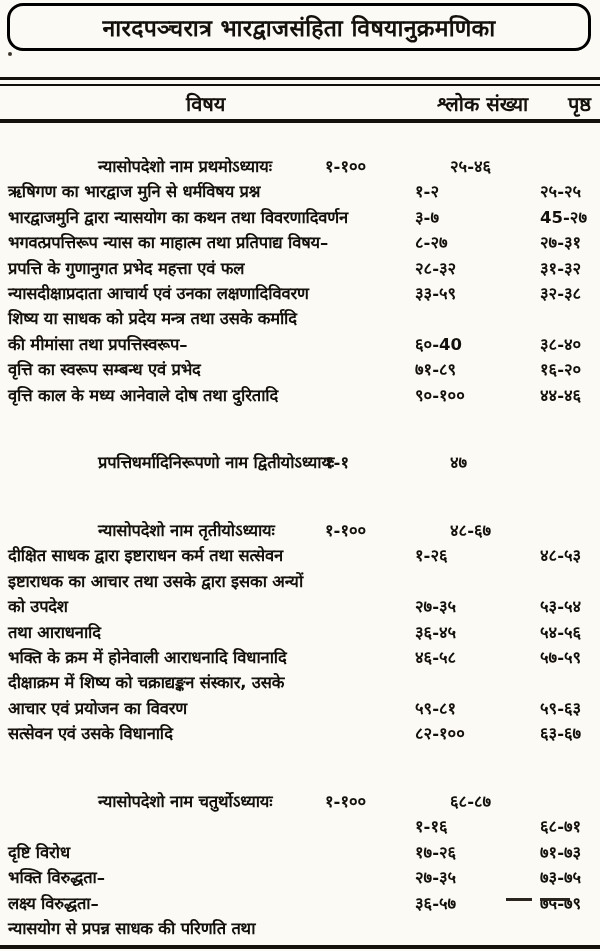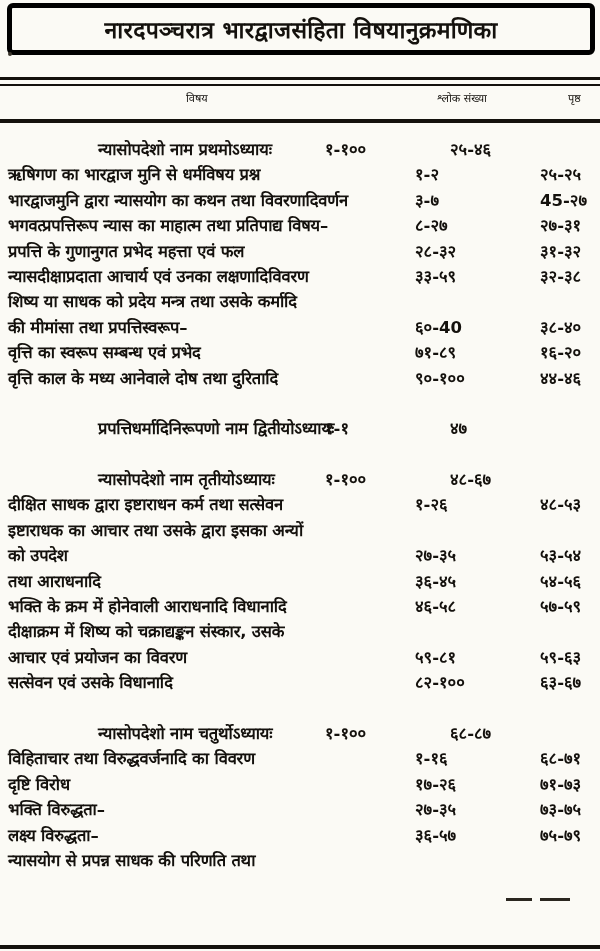--- a/index.html
+++ b/index.html
@@ -7,44 +7,44 @@
     width:600px;height:951px;
     background:#fbfaf5;
     font-family:"DejaVu Sans",sans-serif;
     color:#14110d;
     position:relative;
     overflow:hidden;
   }
   
   .title-box{
     position:absolute;left:7px;top:3px;width:578px;height:42px;
-    border:5px solid #000000;border-radius:6px;
+    border:3px solid #000000;border-radius:16px;
     display:flex;align-items:center;justify-content:center;text-align:center;
   }
   .title{
     font-size:23px;font-weight:bold;white-space:nowrap;letter-spacing:.3px;
   }
   
   .rule{position:absolute;left:0;width:600px;background:#14110d;}
   .rule.r1{top:77px;height:3px}
   .rule.r2{top:84px;height:2px}
   .rule.r3{top:119px;height:4px}
   .rule.r4{top:945px;height:4px}
   
-  .colhead{position:absolute;top:90px;font-size:11px;font-weight:normal;white-space:nowrap;}
+  .colhead{position:absolute;top:90px;font-size:20px;font-weight:bold;white-space:nowrap;}
   .colhead.subject{left:186px}
   .colhead.shloka{left:437px}
   .colhead.pageno{left:568px}
   
   .toc{position:absolute;top:137px;left:8px;width:592px;}
   .row{
     position:relative;height:25.4px;line-height:25.4px;
     font-size:16.5px;font-weight:bold;white-space:nowrap;
   }
-  .row.section{padding-left:90px;}
+  .row.section{padding-left:90px;margin-top:17px;}
   .row .subject{letter-spacing:-0.2px;}
   .row .num{position:absolute;top:0;}
   .row .shloka{left:407px;}
   .row.section .shloka{left:317px;} 
   .row .pageno{left:532px;}
   .row.section .pageno{left:442px;}
   
   .speck{position:absolute;left:8px;top:52px;width:4px;height:4px;background:#3a352c;border-radius:50%;}
   .dash{position:absolute;top:898px;height:3px;background:#2a261f;}
   .dash.d1{left:506px;width:26px;}
@@ -86,21 +86,21 @@
     <div class="row"><span class="subject">दीक्षित साधक द्वारा इष्टाराधन कर्म तथा सत्सेवन</span><span class="num shloka">१-२६</span><span class="num pageno">४८-५३</span></div>
     <div class="row"><span class="subject">इष्टाराधक का आचार तथा उसके द्वारा इसका अन्यों</span></div>
     <div class="row"><span class="subject">को उपदेश</span><span class="num shloka">२७-३५</span><span class="num pageno">५३-५४</span></div>
     <div class="row"><span class="subject">तथा आराधनादि</span><span class="num shloka">३६-४५</span><span class="num pageno">५४-५६</span></div>
     <div class="row"><span class="subject">भक्ति के क्रम में होनेवाली आराधनादि विधानादि</span><span class="num shloka">४६-५८</span><span class="num pageno">५७-५९</span></div>
     <div class="row"><span class="subject">दीक्षाक्रम में शिष्य को चक्राद्यङ्कन संस्कार, उसके</span></div>
     <div class="row"><span class="subject">आचार एवं प्रयोजन का विवरण</span><span class="num shloka">५९-८१</span><span class="num pageno">५९-६३</span></div>
     <div class="row"><span class="subject">सत्सेवन एवं उसके विधानादि</span><span class="num shloka">८२-१००</span><span class="num pageno">६३-६७</span></div>
     <div class="row gap"></div>
     <div class="row section"><span class="subject">न्यासोपदेशो नाम चतुर्थोऽध्यायः</span><span class="num shloka">१-१००</span><span class="num pageno">६८-८७</span></div>
-    <div class="row"><span class="subject">विहिताचार तथा विरुद्धवर्जनादि का विवरण</span><span class="num shloka">१-१६</span><span class="num pageno">६८-७१</span></div>
+    <div class="row"><span class="num shloka">१-१६</span><span class="num pageno">६८-७१</span></div>
     <div class="row"><span class="subject">दृष्टि विरोध</span><span class="num shloka">१७-२६</span><span class="num pageno">७१-७३</span></div>
     <div class="row"><span class="subject">भक्ति विरुद्धता–</span><span class="num shloka">२७-३५</span><span class="num pageno">७३-७५</span></div>
     <div class="row"><span class="subject">लक्ष्य विरुद्धता–</span><span class="num shloka">३६-५७</span><span class="num pageno">७५-७९</span></div>
     <div class="row"><span class="subject">न्यासयोग से प्रपन्न साधक की परिणति तथा</span></div>
   </div>
 
 <div class="dash d1"></div>
 <div class="dash d2"></div>
 
 <div class="rule r4"></div>

